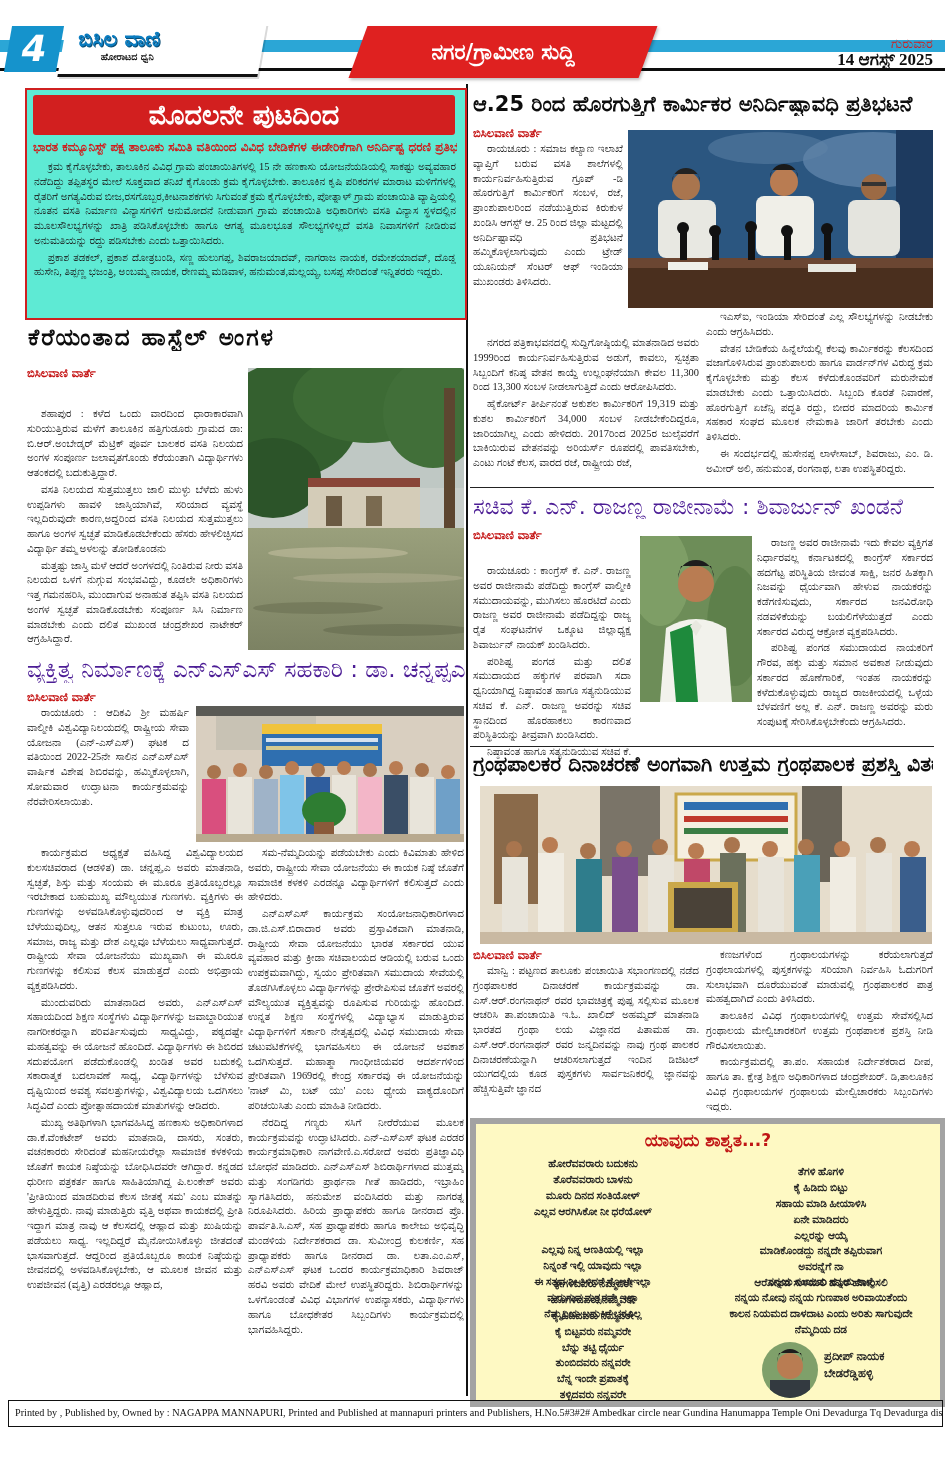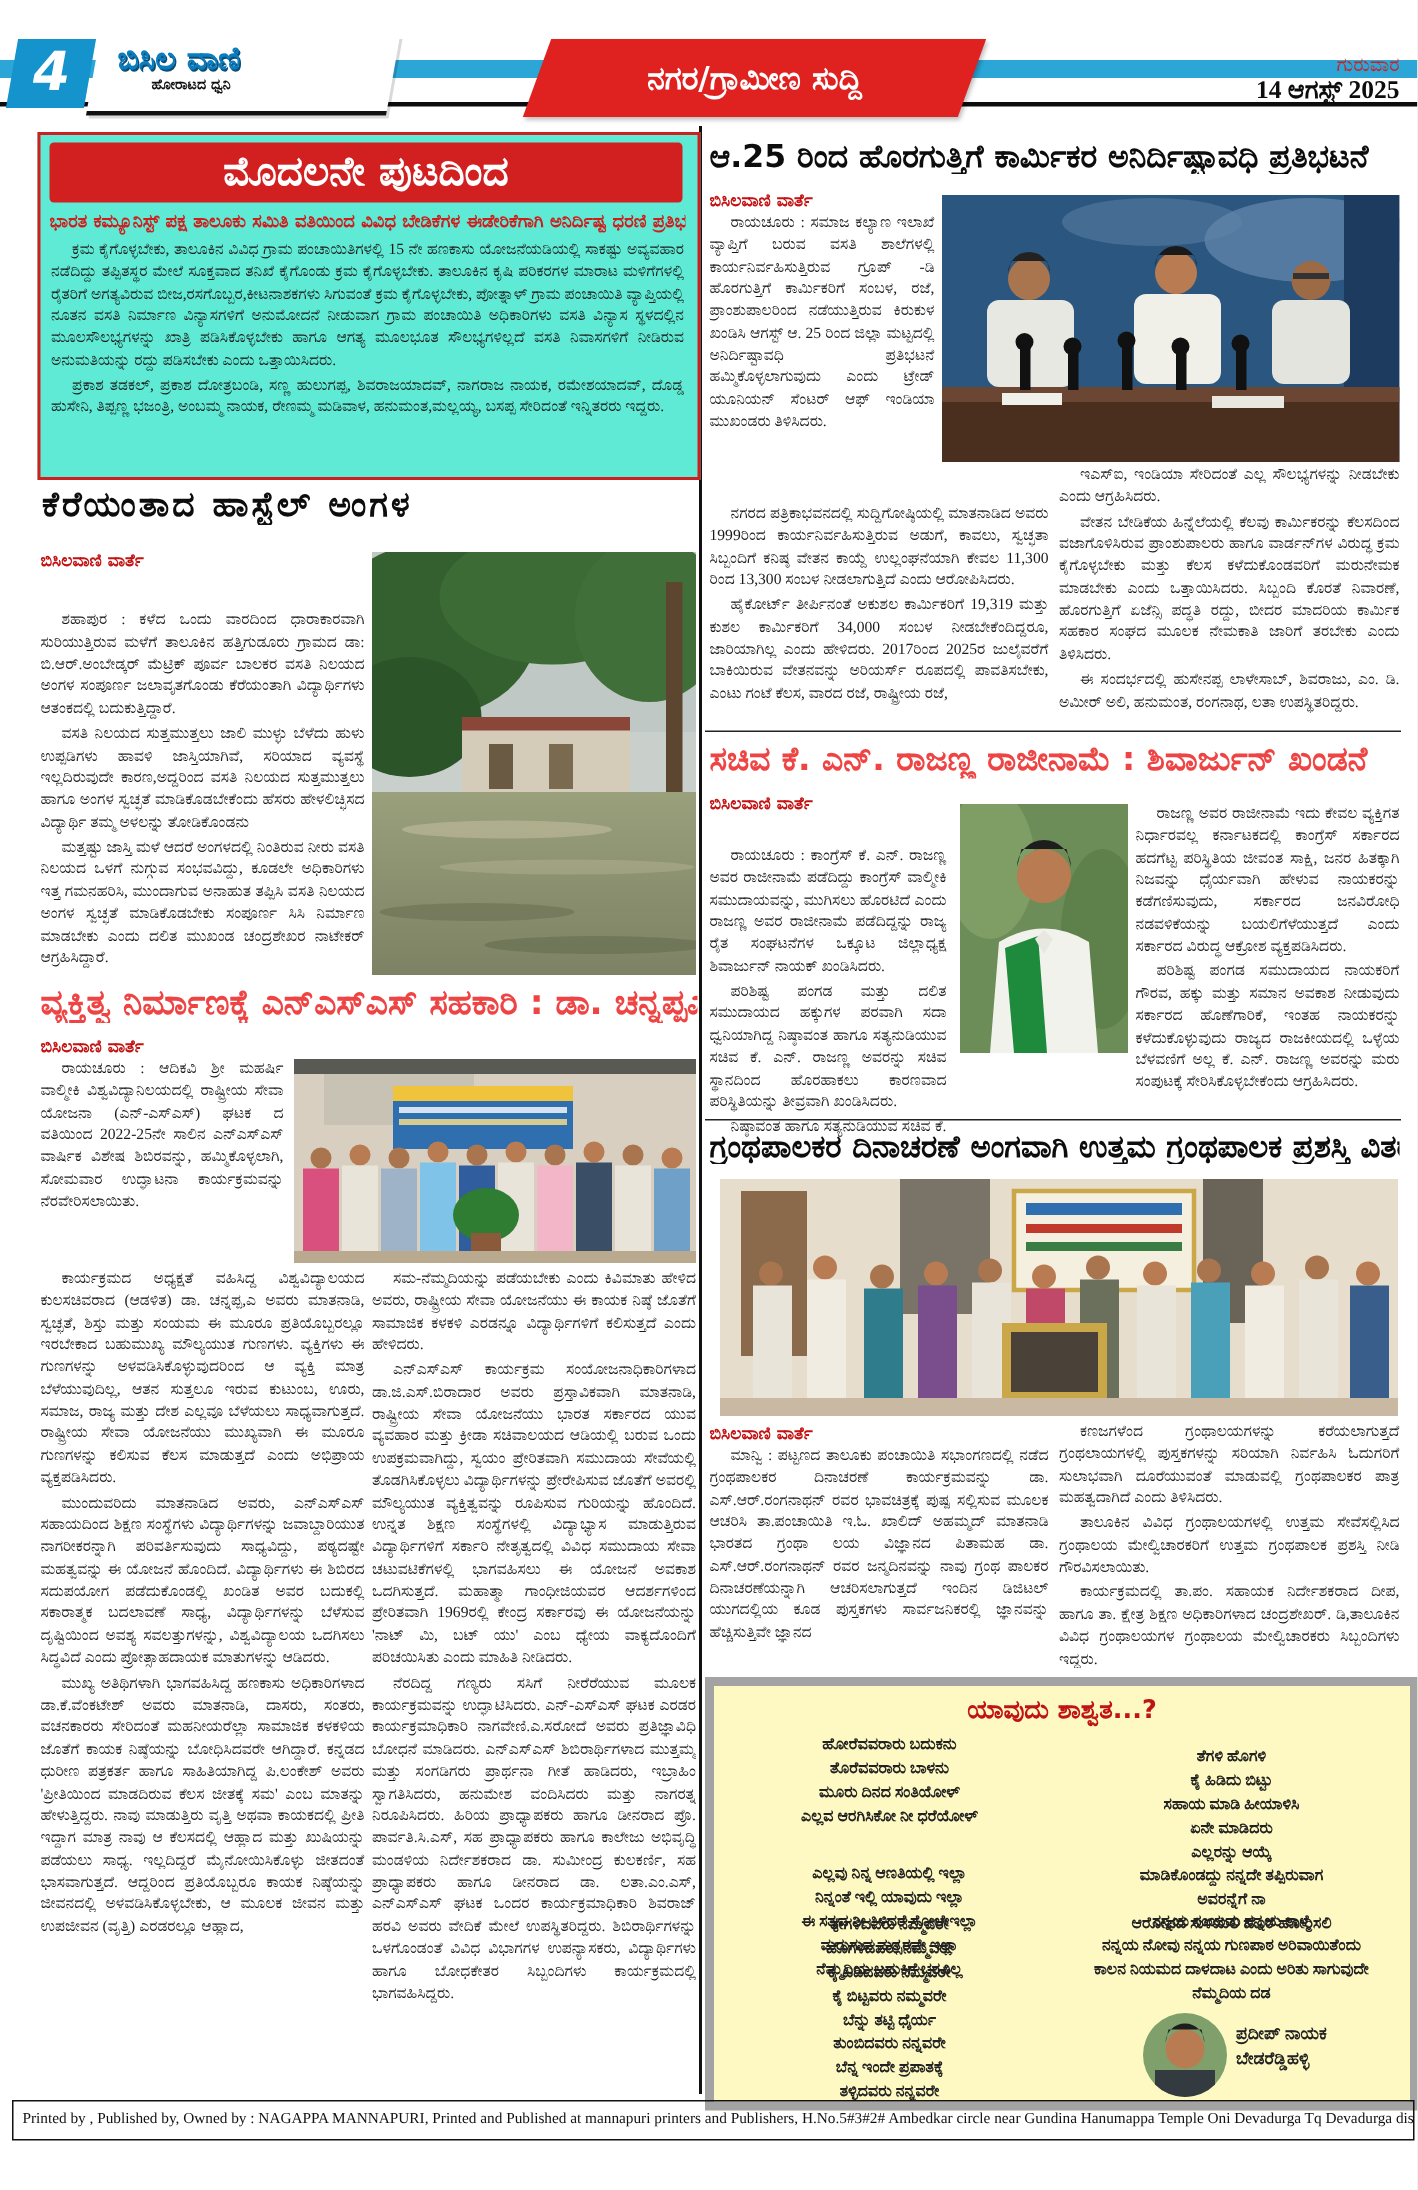--- a/index.html
+++ b/index.html
@@ -3,21 +3,21 @@
 <meta charset="utf-8">
 <style>
   html,body{margin:0;padding:0;background:#e8e8e8;}
   #page{position:relative;width:945px;height:1460px;background:#ffffff;margin:0 auto;
         font-family:"Liberation Serif", serif;color:#1a1a1a;overflow:hidden;}
   .abs{position:absolute;}
   .body-text{font-size:10.4px;line-height:1.42;text-align:justify;overflow:hidden;}
   .body-text p{margin:0 0 2px 0;text-indent:14px;}
   .dateline{color:#c41212;font-weight:bold;font-size:11.5px;font-family:"DejaVu Sans",sans-serif;}
   .headline-black{color:#0d0d0d;font-weight:bold;font-family:"DejaVu Sans",sans-serif;white-space:nowrap;overflow:hidden;}
-  .headline-red{color:#ef4444;font-weight:bold;font-family:"DejaVu Sans",sans-serif;white-space:nowrap;overflow:hidden;}
+  .headline-red{color:#4c1d95;font-weight:normal;font-family:"DejaVu Sans",sans-serif;white-space:nowrap;overflow:hidden;}
   .rule-thin{background:#222;height:1px;}
   .rule-v{background:#111;width:2px;}
   
   #hdr-band{left:0;top:40px;width:945px;height:12px;background:#2ba6d6;}
   #hdr-rule{left:0;top:68px;width:945px;height:3px;background:#0d0d0d;}
   #pagenum{left:8px;top:26px;width:52px;height:46px;background:#1593cc;transform:skewX(-10deg);
            color:#fff;font-family:"DejaVu Sans",sans-serif;font-weight:bold;font-size:36px;
            text-align:center;line-height:46px;}
   #masthead{left:62px;top:24px;width:200px;height:50px;background:#ffffff;transform:skewX(-10deg);
             border-bottom:3px solid #111;box-shadow:2px 2px 0 rgba(0,0,0,.15);}

